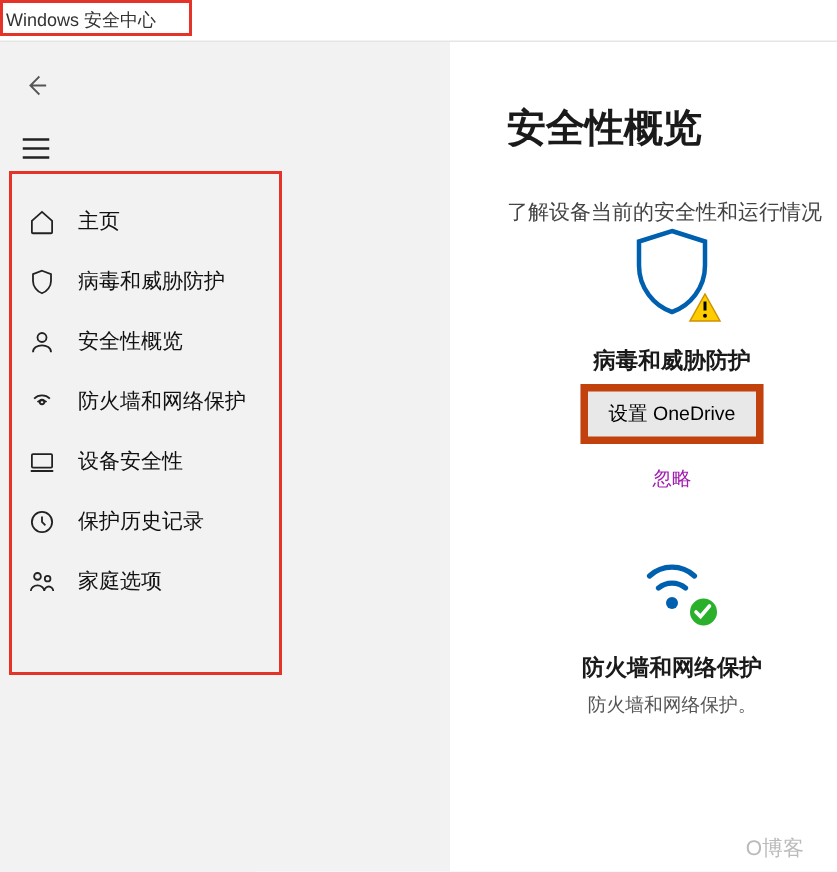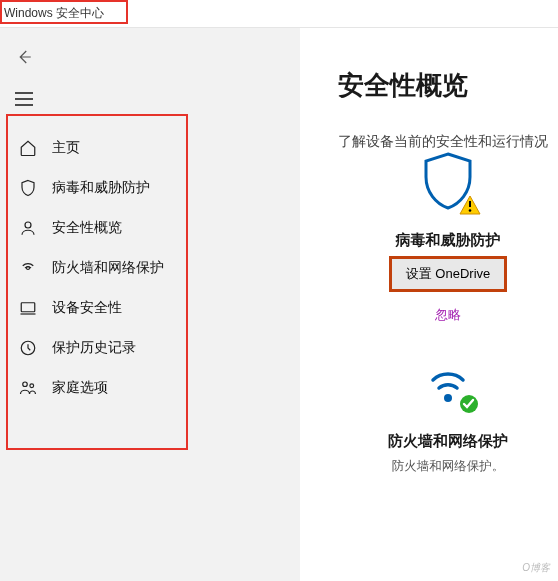--- a/index.html
+++ b/index.html
@@ -64,30 +64,30 @@
     text-align: center;
     display:flex; flex-direction:column; align-items:center;
     margin-bottom: 34px;
   }
   .card .big-icon { margin-bottom: 18px; position:relative; }
   .card .title { font-size: 15px; font-weight:600; margin-bottom:6px; }
   .card .desc { font-size: 12.5px; color:#555; line-height:1.5; margin-bottom:14px; }
   .card .btn {
     padding: 6px 14px;
     background:#e8e8e8;
-    border:3px solid #c2410c;
+    border:5px solid #c2410c;
     font-size:13px;
     margin-bottom:14px;
     cursor:pointer;
   }
   .card .dismiss { font-size:13px; color:#a21caf; cursor:pointer; }
   .annot { position:absolute; border:2px solid #e6332a; pointer-events:none; }
   .annot1 { left:0; top:0; width:128px; height:24px; }
   .annot2 { left:6px; top:114px; width:182px; height:336px; }
-  .watermark { position:absolute; right:8px; bottom:6px; font-size:10px; color:#bbb;font-style:italic; }
+  .watermark { position:absolute; right:22px; bottom:6px; font-size:14px; color:#bbb; }
   svg { display:block; }
 </style>
 </head>
 <body>
 
 <div class="annot annot1"></div>
 <div class="annot annot2"></div>
 
 <div class="titlebar">
   <span>Windows 安全中心</span>

